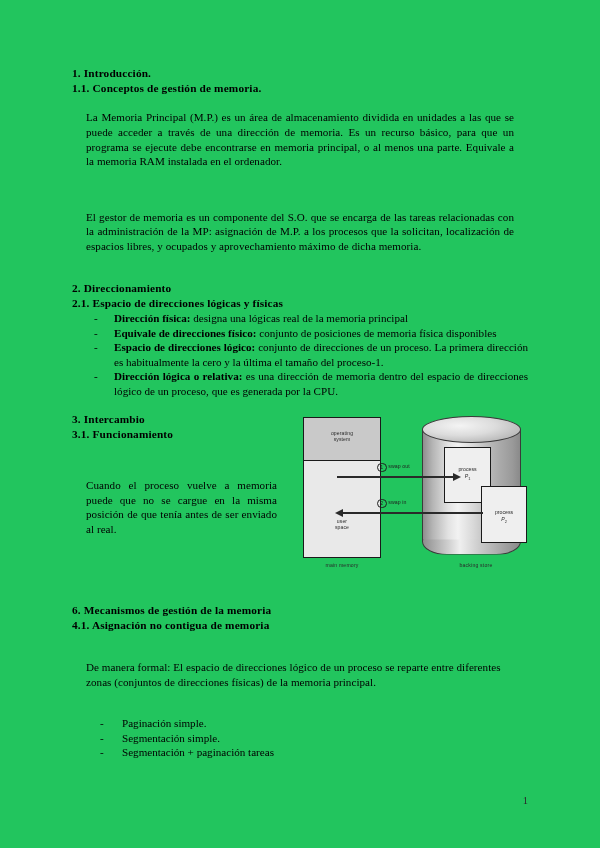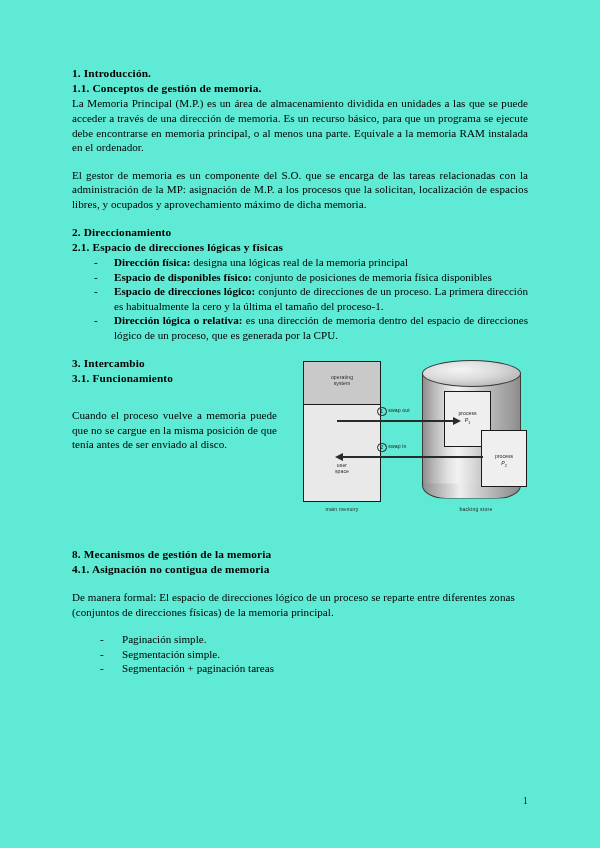--- a/index.html
+++ b/index.html
@@ -13,41 +13,41 @@
     position: relative;
     font-family: "Liberation Serif", "DejaVu Serif", serif;
     color: #000000;
     overflow: hidden;
   }
   .page {
     position: absolute;
     left: 0; top: 0;
     width: 600px;
     height: 848px;
-    background: #5eead4;
+    background: #22c55e;
   }
   .content {
     position: absolute;
     left: 72px;
     top: 66px;
     width: 456px;
   }
 
   
   .h1, .h2 {
     font-weight: bold;
     font-size: 11.3px;
     line-height: 15.2px;
     letter-spacing: 0.15px;
     margin: 0;
     white-space: nowrap;
   }
   .h2 { }
   p.body {
-    margin: 0;
+    margin: 14px;
     font-size: 11.1px;
     line-height: 14.6px;
     text-align: justify;
     letter-spacing: 0.04px;
   }
   p.body.nj { text-align: left; }
   .gap { height: 13px; }
   .gap-sm { height: 9px; }
 
   
@@ -277,21 +277,21 @@
     <div class="gap"></div>
 
     <div class="h1">2.  Direccionamiento</div>
     <div class="h2">2.1. Espacio de direcciones lógicas y físicas</div>
 
     <ul class="dash">
       <li>
         <span class="dash-mark">-</span><b>Dirección física</b><b>:</b><span> designa una lógicas real de la memoria principal</span>
       </li>
       <li>
-        <span class="dash-mark">-</span><b>Espacio de disponibles físico</b><b>:</b><span> conjunto de posiciones de memoria física disponibles</span>
+        <span class="dash-mark">-</span><b>Equivale de direcciones físico</b><b>:</b><span> conjunto de posiciones de memoria física disponibles</span>
       </li>
       <li>
         <span class="dash-mark">-</span><b>Espacio de direcciones lógico</b><b>:</b><span> conjunto de direcciones de un proceso. La primera dirección es habitualmente la cero y la última el tamaño del proceso-1.</span>
       </li>
       <li>
         <span class="dash-mark">-</span><b>Dirección lógica o relativa</b><b>:</b><span> es una dirección de memoria dentro del espacio de direcciones lógico de un proceso, que es generada por la CPU.</span>
       </li>
     </ul>
 
     <div class="gap"></div>
@@ -348,29 +348,29 @@
           <div class="fig-caption cap-main">main memory</div>
           <div class="fig-caption cap-backing">backing store</div>
 
         </div>
       </div>
 
       <div class="h1">3.  Intercambio</div>
       <div class="h2">3.1. Funcionamiento</div>
       <div class="gap-sm"></div>
       <div class="gap"></div>
-      <p class="body">Cuando el proceso vuelve a memoria puede que no se cargue en la misma posición de que tenía antes de ser enviado al disco.</p>
+      <p class="body">Cuando el proceso vuelve a memoria puede que no se cargue en la misma posición de que tenía antes de ser enviado al real.</p>
     </div>
 
     <div class="gap"></div>
 
 
     <div class="gap"></div>
 
-    <div class="h1">8.  Mecanismos de gestión de la memoria</div>
+    <div class="h1">6.  Mecanismos de gestión de la memoria</div>
     <div class="h2">4.1. Asignación no contigua de memoria</div>
 
     <div class="gap"></div>
 
     <p class="body nj">De manera formal: El espacio de direcciones lógico de un proceso se reparte entre diferentes zonas (conjuntos de direcciones físicas) de la memoria principal.</p>
 
     <div class="gap"></div>
 
 
     <ul class="dash tight">

